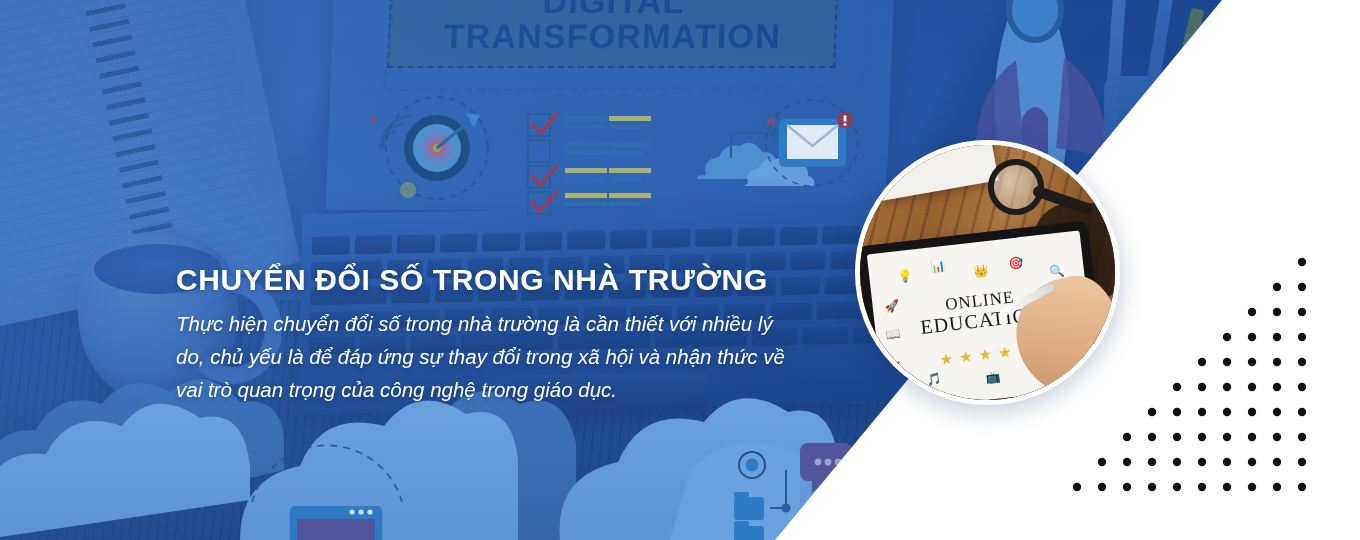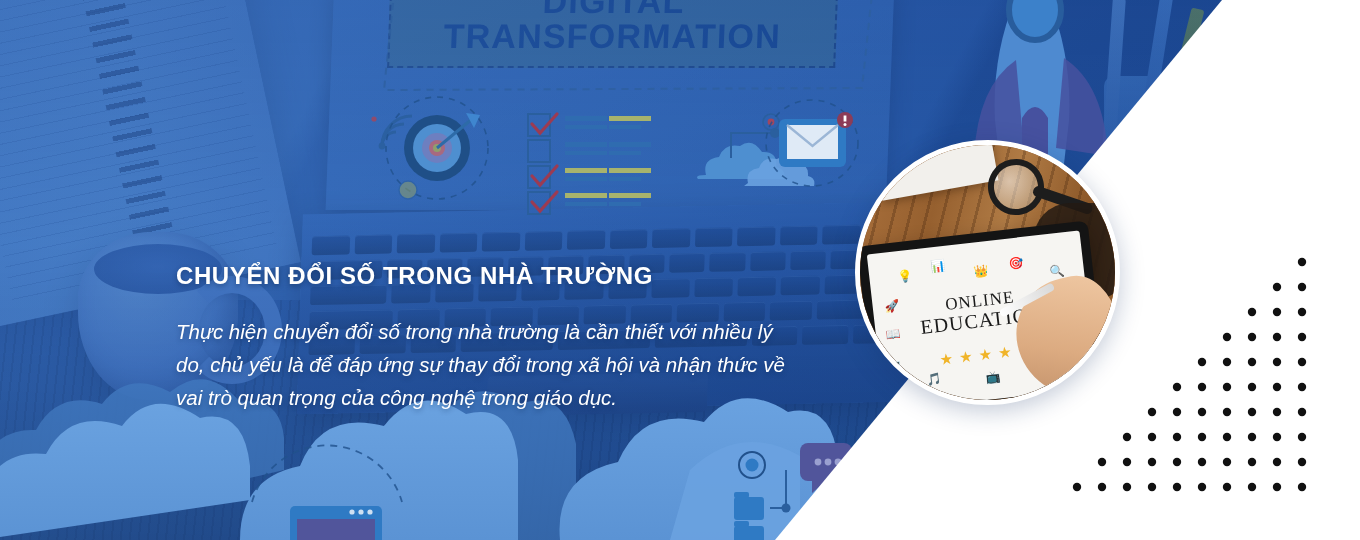--- a/index.html
+++ b/index.html
@@ -154,29 +154,29 @@
   
   .vec{ position:absolute; inset:0; pointer-events:none; }
 
   
   .text-block{
     position:absolute; left:176px; top:262px; width:640px;
     z-index:9;
   }
   .headline{
     color:#ffffff;
-    font-size:24px;
+    font-size:30px;
     font-weight:bold;
     letter-spacing:.6px;
     line-height:1.2;
     text-shadow:0 2px 5px rgba(10,35,75,.45);
     white-space:nowrap;
   }
   .subtext{
-    margin-top:24px;
+    margin-top:9px;
     color:#ffffff;
     font-size:20.5px;
     font-style:italic;
     line-height:1.62;
     text-shadow:0 2px 5px rgba(10,35,75,.4);
     max-width:610px;
   }
 
   
   .circle-photo{

